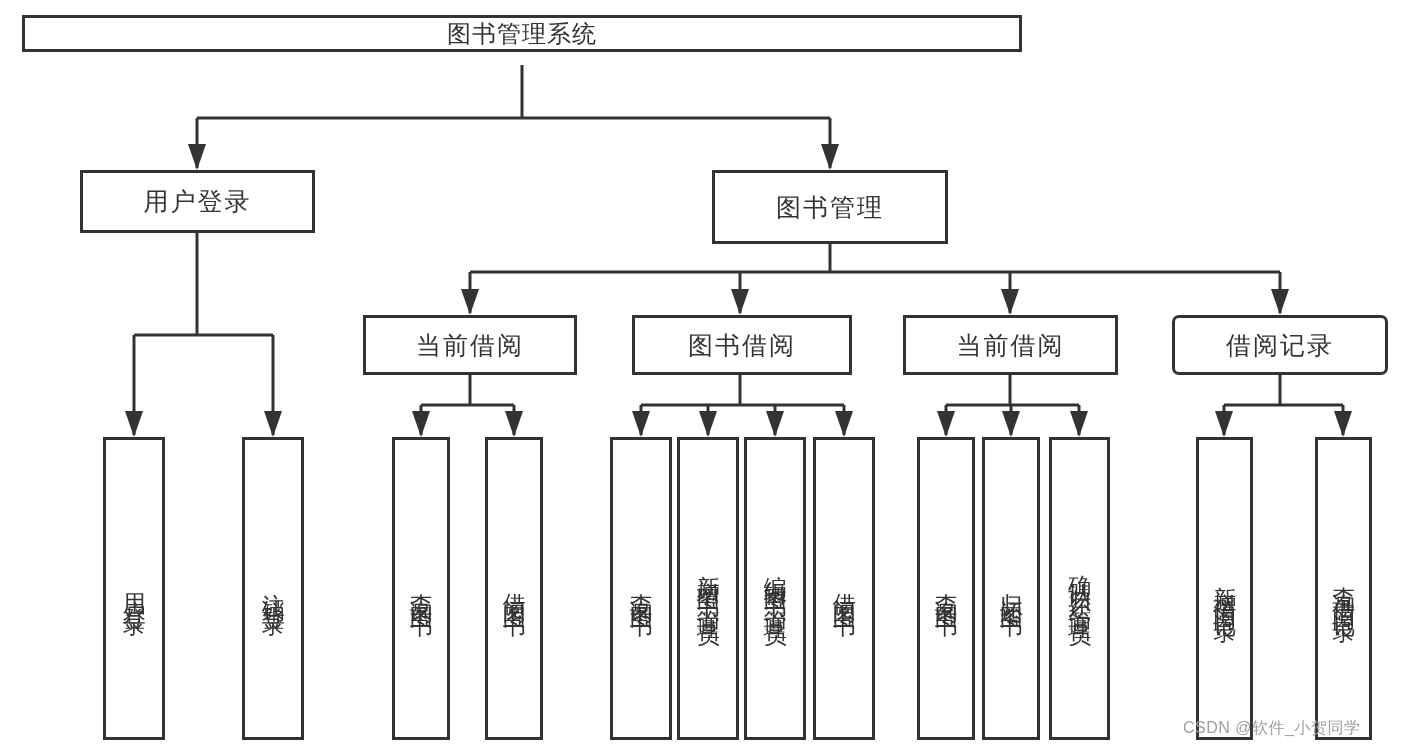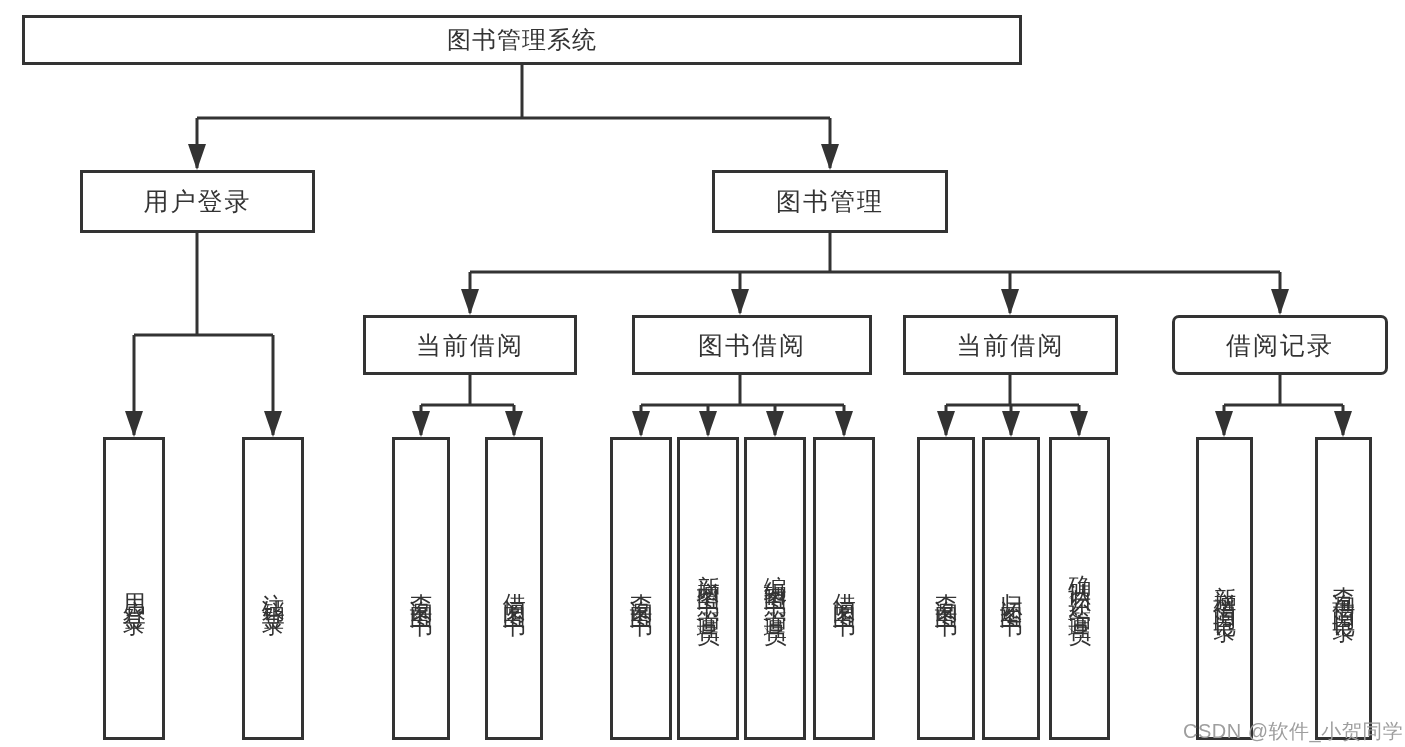--- a/index.html
+++ b/index.html
@@ -33,21 +33,21 @@
     text-orientation: mixed;
     font-size: 23px;
     letter-spacing: 7px;
     line-height: 1.1;
     white-space: nowrap;
   }
   .watermark {
     position: absolute;
     left: 1183px;
     top: 718px;
-    font-size: 20px;
+    font-size: 16px;
     color: #9e9e9e;
     white-space: nowrap;
     z-index: 10;
     letter-spacing: 0.5px;
   }
 </style>
 </head>
 <body>
 
 <div class="stage">
@@ -111,35 +111,35 @@
       <polygon points="766,411 784,411 775,437"></polygon>
       <polygon points="835,411 853,411 844,437"></polygon>
       <polygon points="937,411 955,411 946,437"></polygon>
       <polygon points="1002,411 1020,411 1011,437"></polygon>
       <polygon points="1070,411 1088,411 1079,437"></polygon>
       <polygon points="1215,411 1233,411 1224,437"></polygon>
       <polygon points="1334,411 1352,411 1343,437"></polygon>
     </g>
   </svg>
 
-  <div class="box hbox root-box" style="left:22px; top:15px; width:1000px; height:50px;">
+  <div class="box hbox root-box" style="left:22px; top:15px; width:1000px; height:37px;">
     <span>图书管理系统</span>
   </div>
 
   <div class="box hbox" style="left:80px; top:170px; width:235px; height:63px;">
     <span>用户登录</span>
   </div>
-  <div class="box hbox" style="left:712px; top:170px; width:236px; height:63px;">
+  <div class="box hbox" style="left:712px; top:170px; width:236px; height:74px;">
     <span>图书管理</span>
   </div>
 
   <div class="box hbox" style="left:363px; top:315px; width:214px; height:60px;">
     <span>当前借阅</span>
   </div>
-  <div class="box hbox" style="left:632px; top:315px; width:240px; height:60px;">
+  <div class="box hbox" style="left:632px; top:315px; width:220px; height:60px;">
     <span>图书借阅</span>
   </div>
   <div class="box hbox" style="left:903px; top:315px; width:215px; height:60px;text-align:right;">
     <span>当前借阅</span>
   </div>
   <div class="box hbox" style="left:1172px; top:315px; width:216px; height:60px;border-radius:7px;">
     <span>借阅记录</span>
   </div>
 
   <div class="box vbox" style="left:103px; top:437px; width:62px; height:303px;">

